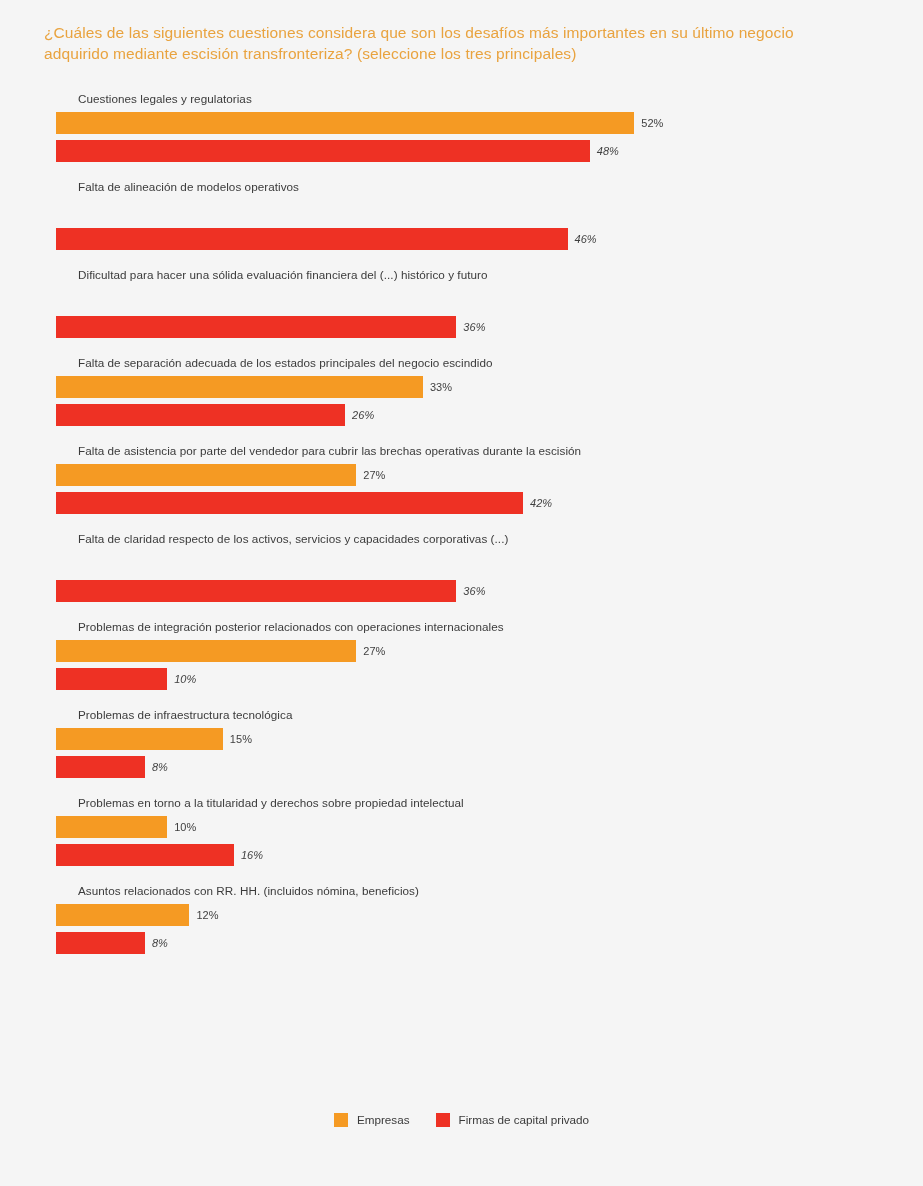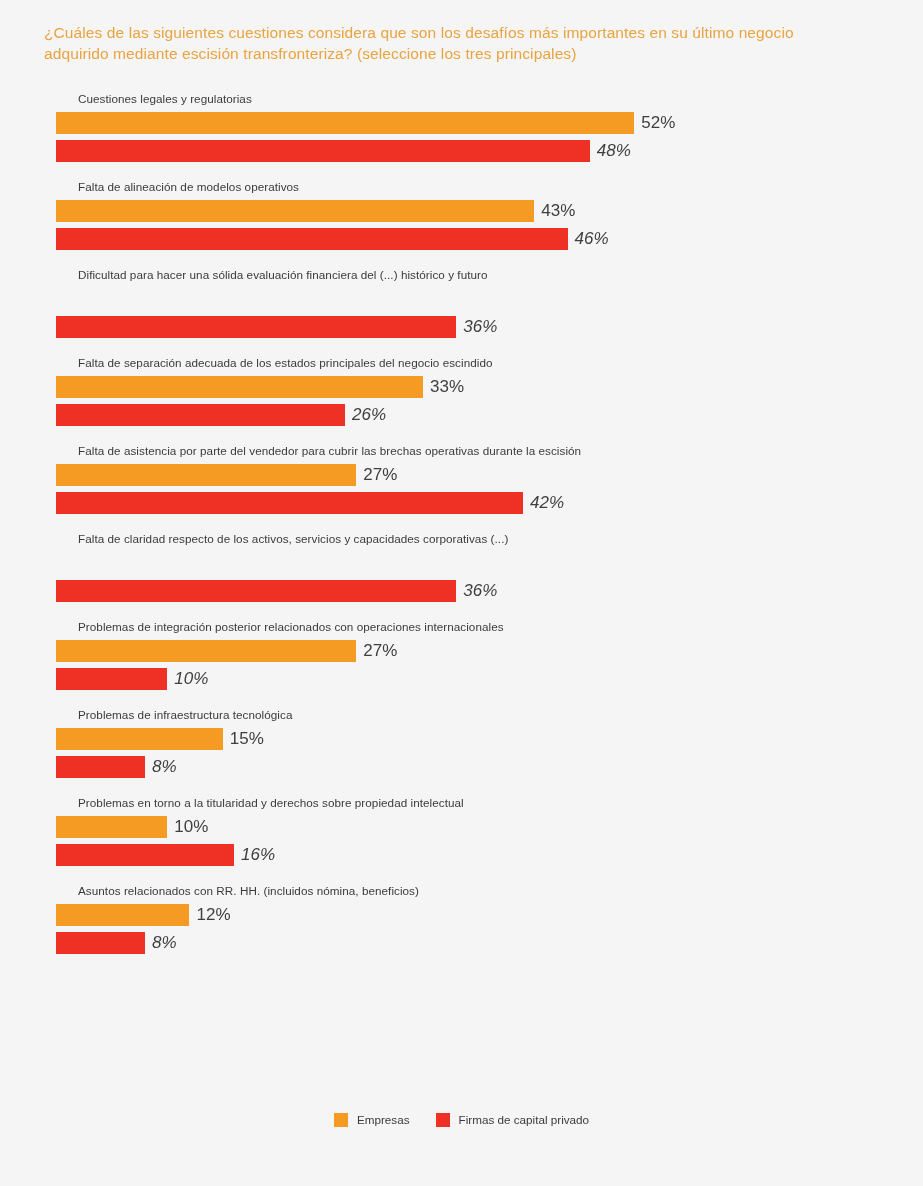--- a/index.html
+++ b/index.html
@@ -71,21 +71,21 @@
   .bar {
     height: 22px;
     display: block;
   }
   .bar.series-empresas { background: #f59a23; }
   .bar.series-pe       { background: #ee3124; }
 
   .bar-value {
     margin-left: 7px;
     color: #3f3f3f;
-    font-size: 17px;
+    font-size: 11px;
     line-height: 22px;
     white-space: nowrap;
     letter-spacing: 0.05px;
   }
 
   .legend {
     position: absolute;
     left: 0;
     top: 1113px;
     width: 923px;
@@ -127,24 +127,20 @@
           <span class="bar series-empresas" style="width: 578.24px; background: rgb(245, 154, 35);"></span>
           <span class="bar-value">52%</span>
         </div>
         <div class="bar-row row-b">
           <span class="bar series-pe" style="width: 533.76px; background: rgb(238, 49, 36);"></span>
           <span class="bar-value">48%</span>
         </div>
       </div>
       <div class="bar-group">
         <div class="group-label">Falta de alineación de modelos operativos</div>
-        <div class="bar-row row-a">
-          <span class="bar series-empresas" style="width: 478.16px; background: rgb(245, 154, 35);"></span>
-          <span class="bar-value">43%</span>
-        </div>
         <div class="bar-row row-b">
           <span class="bar series-pe" style="width: 511.52px; background: rgb(238, 49, 36);"></span>
           <span class="bar-value">46%</span>
         </div>
       </div>
       <div class="bar-group">
         <div class="group-label">Dificultad para hacer una sólida evaluación financiera del (...) histórico y futuro</div>
         <div class="bar-row row-b">
           <span class="bar series-pe" style="width: 400.32px; background: rgb(238, 49, 36);"></span>
           <span class="bar-value">36%</span>

